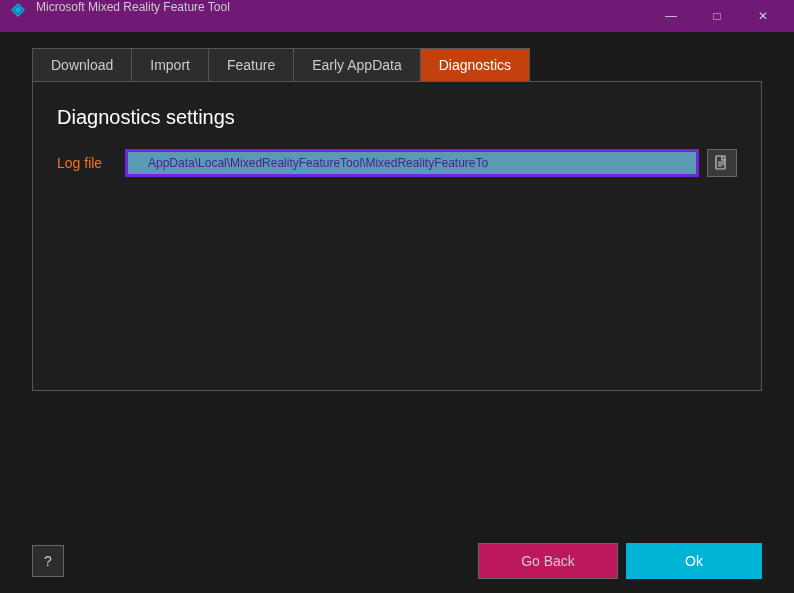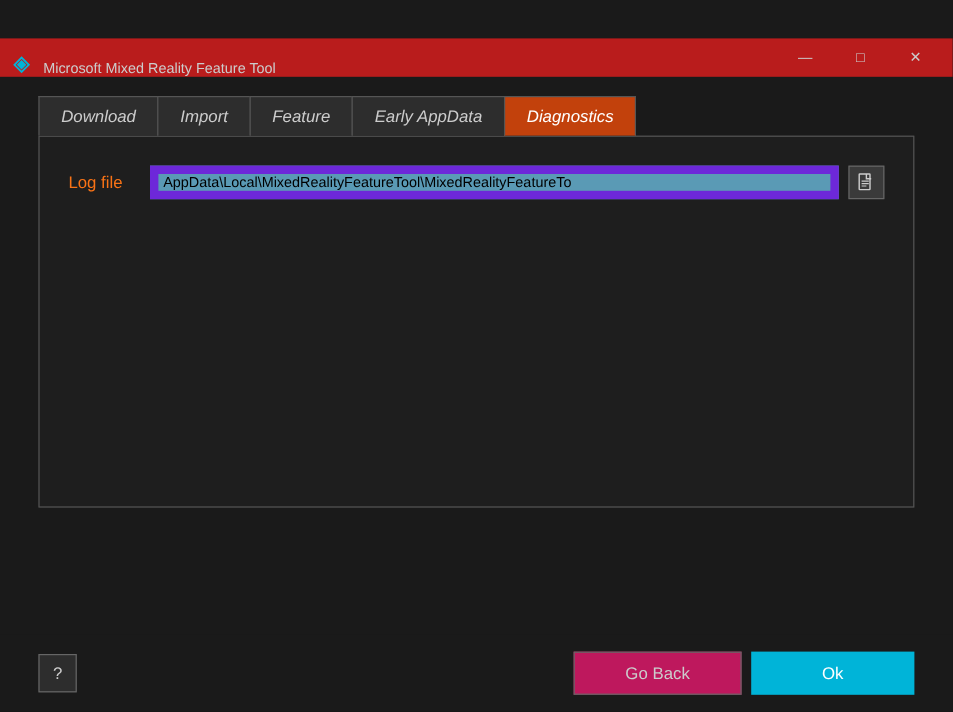--- a/index.html
+++ b/index.html
@@ -9,26 +9,25 @@
       background: #1a1a1a;
       font-family: 'Segoe UI', sans-serif;
       color: #ffffff;
       overflow: hidden;
       position: relative;
     }
 
     
     .title-bar {
       height: 32px;
-      background: #b91c1c;
-      display: flex;
-      align-items: flex-end;
+      background: #701a75;
+      display: flex;
+      align-items: flex-start;
       padding: 0 8px;
       user-select: none;
-      margin-top: 32px;
     }
     .title-bar-icon {
       width: 20px;
       height: 20px;
       margin-right: 8px;
       display: flex;
       align-items: center;
       justify-content: center;
     }
     .title-bar-text {
@@ -76,21 +75,20 @@
     }
     .tab {
       padding: 8px 18px;
       font-size: 14px;
       color: #cccccc;
       background: #2d2d2d;
       border: 1px solid #555;
       cursor: pointer;
       border-bottom: none;
       position: relative;
-      font-style: italic;
     }
     .tab.active {
       background: #c2410c;
       color: #ffffff;
       border-color: #555;
       z-index: 2;
     }
     .tab:not(:first-child) {
       margin-left: -1px;
     }
@@ -119,24 +117,24 @@
     .log-file-label {
       font-size: 14px;
       color: #f97316;
       white-space: nowrap;
       min-width: 60px;
     }
     .log-file-input {
       flex: 1;
       height: 28px;
       background: #5a9ab5;
-      border: 7px solid #6d28d9;
-      color: #000000;
+      border: 3px solid #6d28d9;
+      color: #4c1d95;
       font-size: 12px;
-      padding: 2px 4px;
+      padding: 2px 20px;
       outline: none;
       overflow: hidden;
       text-overflow: ellipsis;
       white-space: nowrap;
     }
     .log-file-browse-btn {
       width: 30px;
       height: 28px;
       background: #3a3a3a;
       border: 1px solid #666;
@@ -227,20 +225,21 @@
 
   <div class="tabs">
     <div class="tab">Download</div>
     <div class="tab">Import</div>
     <div class="tab">Feature</div>
     <div class="tab">Early AppData</div>
     <div class="tab active">Diagnostics</div>
   </div>
 
   <div class="panel">
+    <div class="panel-title">Diagnostics settings</div>
 
     <div class="log-file-row">
       <span class="log-file-label">Log file</span>
       <input class="log-file-input" type="text" readonly="" value="AppData\Local\MixedRealityFeatureTool\MixedRealityFeatureTo" style="">
       <div class="log-file-browse-btn">
         <svg class="file-icon-svg" viewBox="0 0 16 16" fill="none" xmlns="http://www.w3.org/2000/svg">
           <rect x="2" y="1" width="9" height="13" rx="0.5" stroke="#cccccc" stroke-width="1.2" fill="none"></rect>
           <polyline points="8,1 8,5 12,5" stroke="#cccccc" stroke-width="1.2" fill="none"></polyline>
           <line x1="4" y1="7" x2="10" y2="7" stroke="#cccccc" stroke-width="1"></line>
           <line x1="4" y1="9" x2="10" y2="9" stroke="#cccccc" stroke-width="1"></line>

